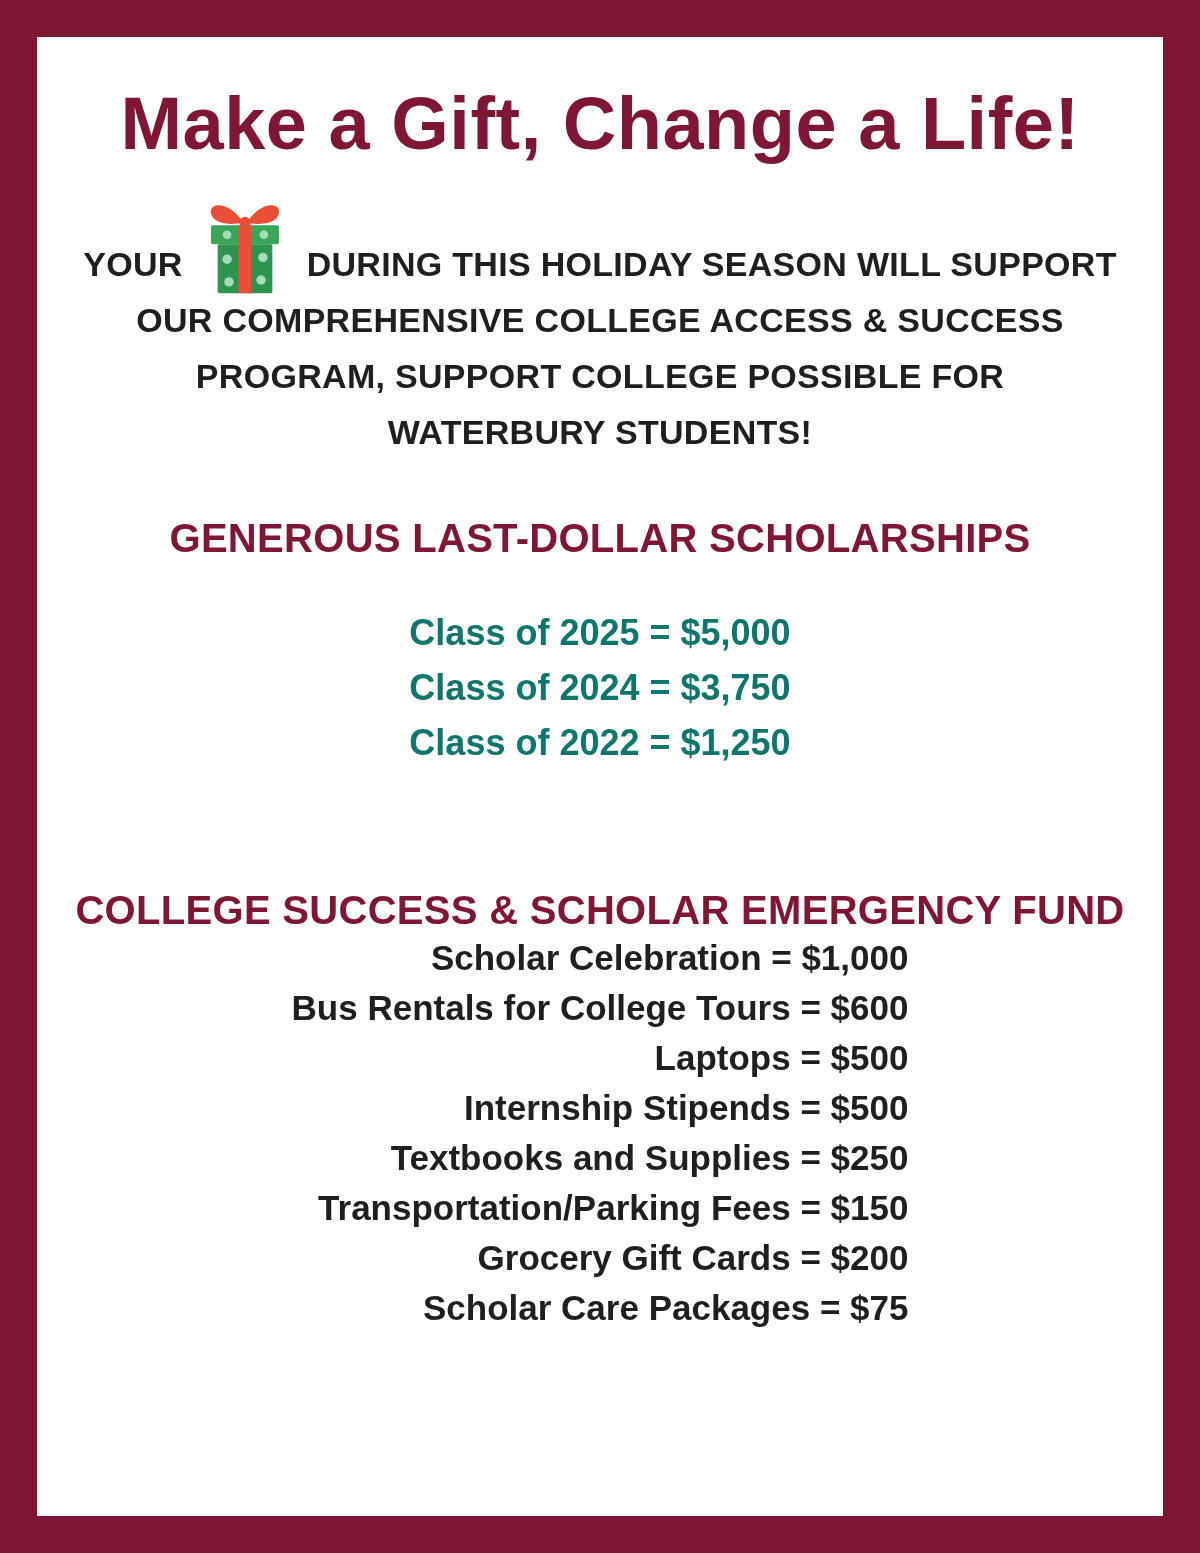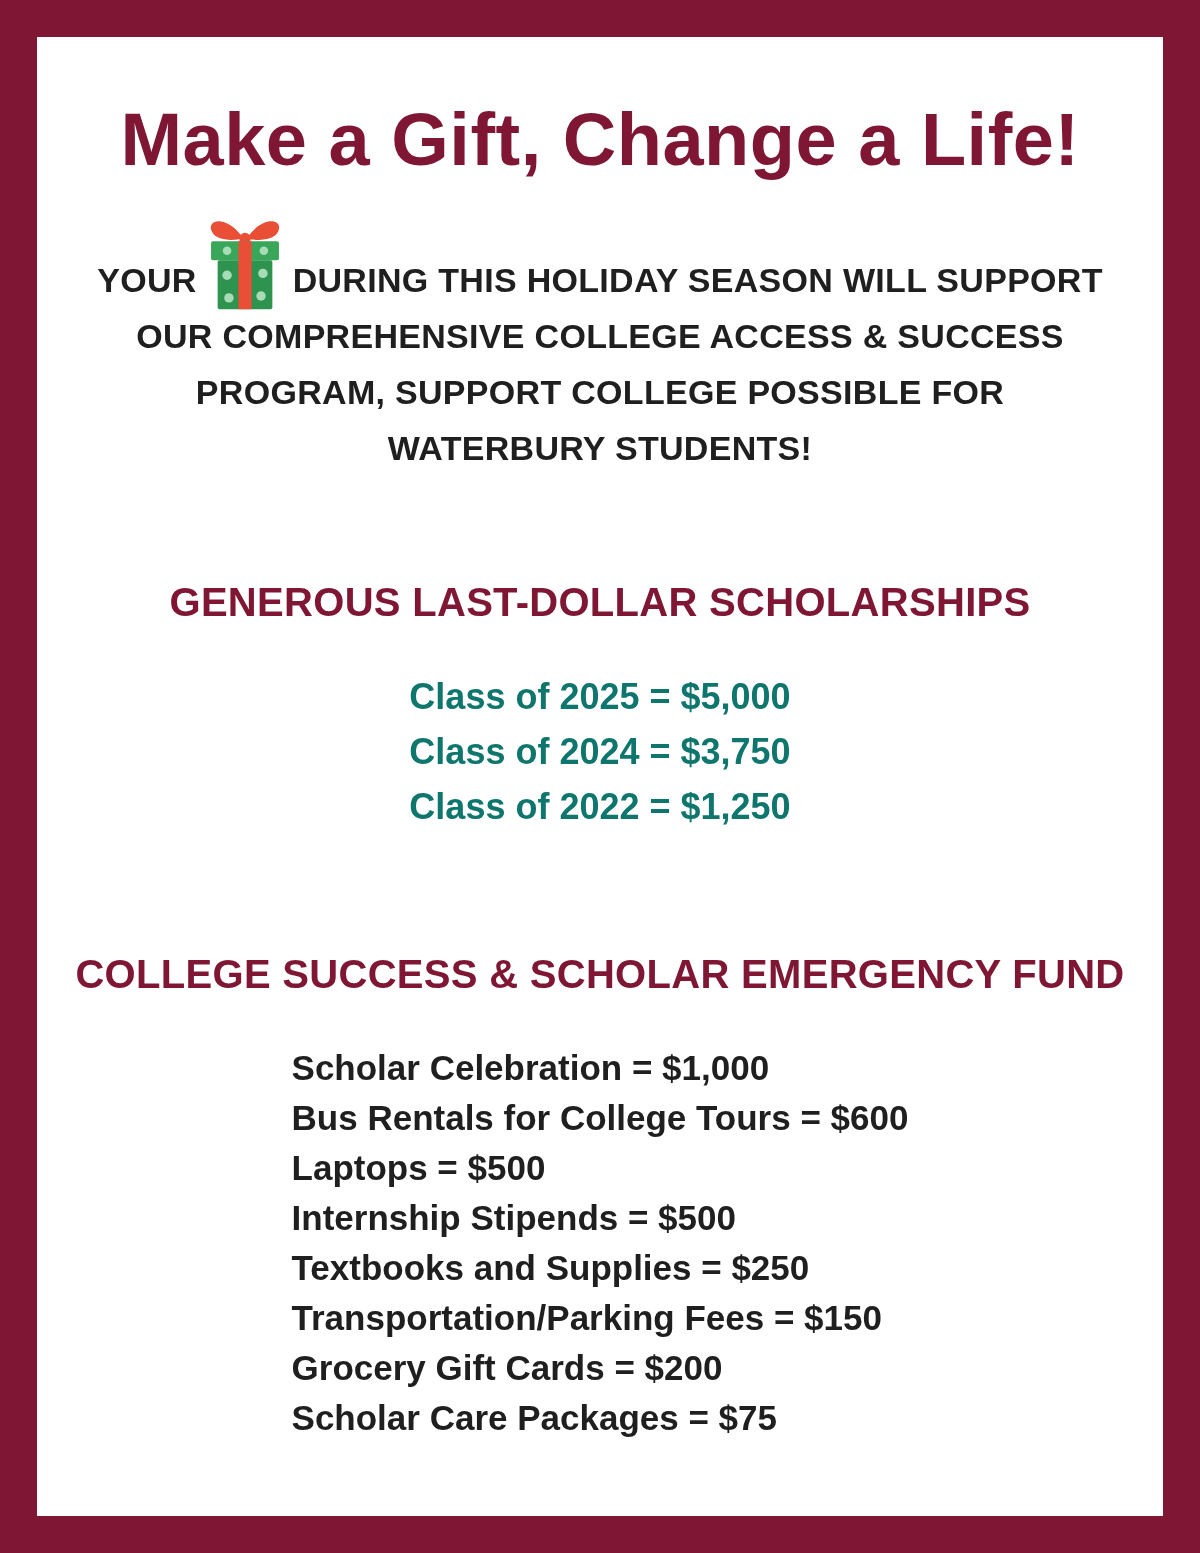--- a/index.html
+++ b/index.html
@@ -16,69 +16,69 @@
   }
   .page {
     background: #ffffff;
     width: 100%;
     height: 100%;
     box-sizing: border-box;
     overflow: hidden;
     text-align: center;
   }
   .title {
-    margin-top: 62px;
+    margin-top: 46px;
     font-size: 74px;
     font-weight: 800;
     color: #7e1634;
     letter-spacing: 0.5px;
     line-height: 1.1;
   }
   .intro {
     margin-top: 72px;
     font-size: 34px;
     font-weight: 800;
     color: #1f1f1f;
     letter-spacing: 0.3px;
     line-height: 56px;
   }
   .intro .line { white-space: nowrap; }
   .intro .first-line {
     display: flex;
     align-items: center;
     justify-content: center;
+    gap: 14px;
     height: 56px;
   }
   .gift-icon-svg {
     width: 96px;
     height: 100px;
     display: block;
     margin-top: -34px;
   }
   .section-heading {
     font-size: 40px;
     font-weight: 800;
     color: #7e1634;
     letter-spacing: 0.3px;
     white-space: nowrap;
   }
-  .heading-1 { margin-top: 104px; }
+  .heading-1 { margin-top: 56px; }
   .heading-2 { margin-top: 118px; }
   .list-1 {
     margin-top: 44px;
     font-size: 36px;
     font-weight: 800;
     color: #0f766e;
     line-height: 55px;
   }
   .list-1 .list-item { white-space: nowrap; }
   .list-2 {
-    margin-top: 46px;
     display: inline-block;
-    text-align: left;
+    text-align: right;
     font-size: 35px;
     font-weight: 800;
     color: #1f1f1f;
     line-height: 50px;
   }
   .list-2 .list-item { white-space: nowrap; }
 </style>
 </head>
 <body>
 

